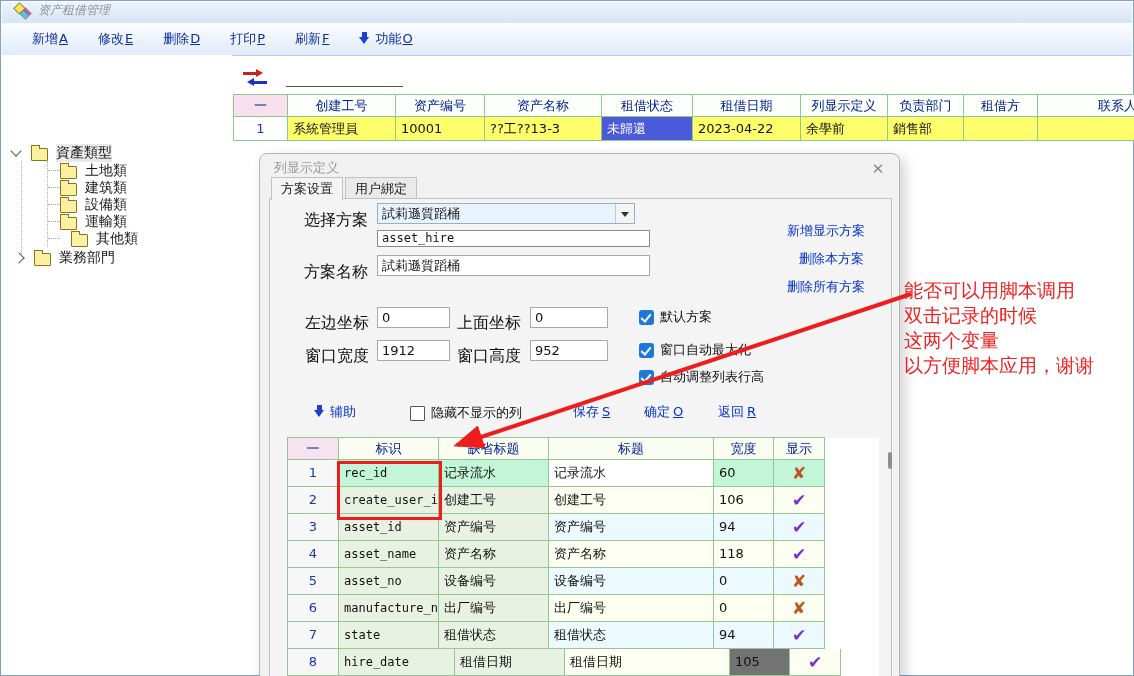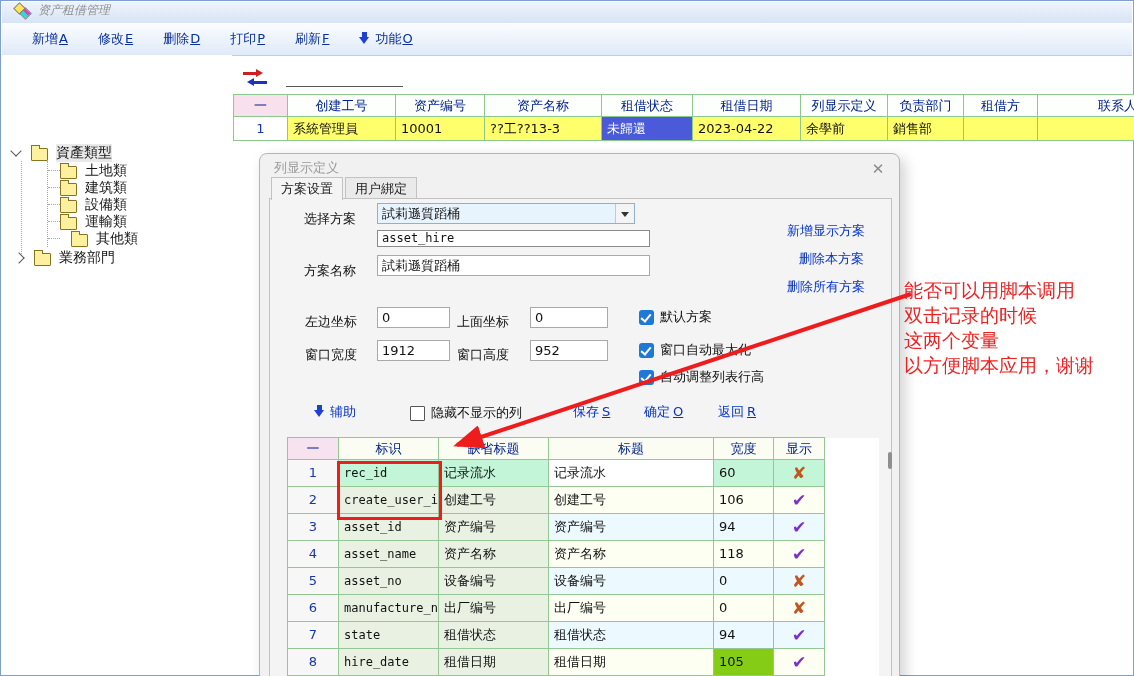--- a/index.html
+++ b/index.html
@@ -53,21 +53,21 @@
   .grid .grow .gcell:first-child{border-left:1px solid #8cc98c;}
   
   .dialog{position:absolute;left:258px;top:152px;width:639px;height:600px;background:#f1f1f1;
     border:1px solid #b5b5b5;border-radius:8px 8px 0 0;box-shadow:5px 5px 14px rgba(0,0,0,.18);z-index:20;}
   .dlg-title{position:absolute;left:14px;top:5px;font-size:13px;color:#9a9a9a;}
   .dlg-close{position:absolute;right:12px;top:6px;width:18px;height:18px;color:#8a8a8a;font-size:15px;line-height:18px;text-align:center;}
   .tab{position:absolute;top:23px;height:21px;line-height:21px;padding:0 9px;font-size:13px;
     border:1px solid #c2c2c2;border-bottom:none;background:#eaeaea;color:#222;}
   .tab.active{background:#f4f4f4;height:22px;z-index:2;}
   .tabpage{position:absolute;left:9px;top:44px;width:621px;height:550px;background:#f4f4f4;border:1px solid #c2c2c2;}
-  .flabel{position:absolute;font-size:13px;color:#111;white-space:nowrap;}
+  .flabel{position:absolute;font-size:16px;color:#111;white-space:nowrap;}
   .combo{position:absolute;left:117px;top:49px;width:258px;height:21px;background:#e7f4fd;border:1px solid #8fb0cf;box-sizing:border-box;}
   .combo .val{font-size:13px;line-height:19px;padding-left:4px;color:#111;}
   .combo .btn{position:absolute;right:0;top:0;width:18px;height:19px;background:#f4f4f4;border-left:1px solid #b9cad9;}
   .combo .btn::after{content:"";position:absolute;left:5px;top:8px;border-left:4px solid transparent;border-right:4px solid transparent;border-top:5px solid #333;}
   .tfield{position:absolute;box-sizing:border-box;background:#fff;border:1px solid #a9a9a9;
     font-size:13px;line-height:19px;padding:0 4px;color:#111;white-space:nowrap;overflow:hidden;}
   .code-field{font-family:"DejaVu Sans Mono",monospace;font-size:12px;line-height:15px;border-color:#8a8a8a;}
   .cb{position:absolute;display:flex;align-items:center;font-size:13px;color:#111;}
   .cb .box{width:15px;height:15px;border-radius:3px;background:#1e78d7;margin-right:6px;position:relative;flex:none;}
   .cb .box::after{content:"";position:absolute;left:4px;top:2px;width:4px;height:8px;border-right:2px solid #fff;border-bottom:2px solid #fff;transform:rotate(40deg);}
@@ -310,24 +310,24 @@
         <div class="drow">
           <div class="dcell dtd num" style="width: 52px;">7</div>
           <div class="dcell dtd ident" style="width: 100px; background: rgb(233, 242, 226);">state</div>
           <div class="dcell dtd" style="width: 110px; background: rgb(233, 242, 226);">租借状态</div>
           <div class="dcell dtd" style="width: 165px; background: rgb(236, 249, 254);">租借状态</div>
           <div class="dcell dtd" style="width: 60px; background: rgb(236, 249, 254);">94</div>
           <div class="dcell dtd vis ck" style="width: 51px; background: rgb(236, 249, 254);">✔</div>
         </div>
         <div class="drow">
           <div class="dcell dtd num" style="width: 52px;">8</div>
-          <div class="dcell dtd ident" style="width: 100px; background: rgb(233, 242, 226);">hire_date</div>
+          <div class="dcell dtd ident" style="width: 116px; background: rgb(233, 242, 226);">hire_date</div>
           <div class="dcell dtd" style="width: 110px; background: rgb(233, 242, 226);">租借日期</div>
           <div class="dcell dtd" style="width: 165px; background: rgb(253, 255, 242);">租借日期</div>
-          <div class="dcell dtd" style="width: 60px; background: #84cc16;">105</div>
+          <div class="dcell dtd" style="width: 60px; background: #737373;">105</div>
           <div class="dcell dtd vis ck" style="width: 51px; background: rgb(253, 255, 242);">✔</div>
         </div>
       </div>
     <div class="dlg-scroll"></div>
   </div>
 
   <div class="anno-rect"></div>
   <div class="anno-text" id="anno-text">
       <div>能否可以用脚本调用</div>
       <div>双击记录的时候</div>

